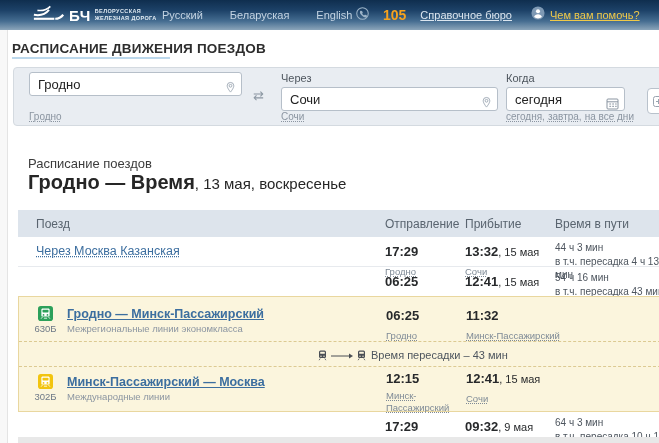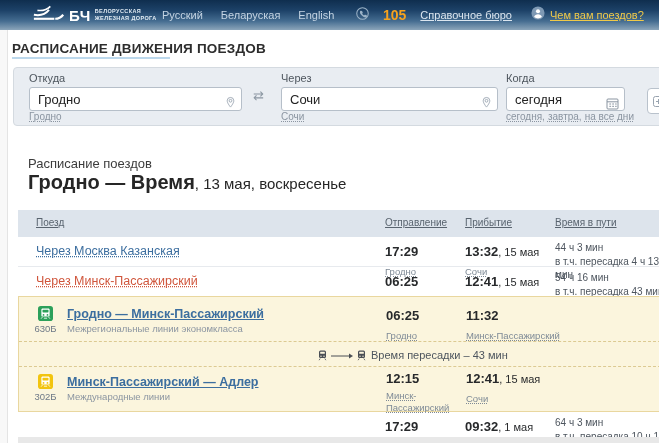--- a/index.html
+++ b/index.html
@@ -7,21 +7,21 @@
   body{font-family:"Liberation Sans",sans-serif;background:#fff;position:relative;overflow:hidden;}
   a{cursor:pointer}
   #app{position:absolute;inset:0;}
 
   
   .hdr{position:absolute;left:0;top:0;width:659px;height:30px;
        background:linear-gradient(180deg,#0f2e4e 0%,#1d4268 35%,#446c90 70%,#8ba5ba 100%);}
   .logo{position:absolute;left:33px;top:3px;display:flex;align-items:center;gap:4px;}
   .logo-abbr{font-size:15px;font-weight:bold;color:#fff;letter-spacing:.5px;}
   .logo-text{display:flex;flex-direction:column;font-size:5.5px;font-weight:bold;color:#e2ecf4;letter-spacing:.4px;line-height:1.3;}
-  .langs{position:absolute;left:162px;top:9px;display:flex;gap:18px;}
+  .langs{position:absolute;left:162px;top:9px;display:flex;gap:27px;}
   .langs a{font-size:11px;color:#c4d4e3;text-decoration:none;}
   .phone{position:absolute;left:356px;top:6px;display:flex;align-items:center;gap:14px;}
   .phone b{font-size:14px;color:#f6a21d;}
   .phone a{font-size:11px;color:#dce6ef;text-decoration:underline;}
   .help{position:absolute;left:531px;top:6px;display:flex;align-items:center;gap:5px;}
   .help a{font-size:11px;color:#f0c948;text-decoration:underline;}
 
   
   .page-title{position:absolute;left:12px;top:41px;font-size:13.5px;font-weight:bold;color:#2d2d2d;letter-spacing:.2px;}
   .title-rule{position:absolute;left:12px;top:57px;width:158px;height:2px;background:#bcd8ec;}
@@ -44,21 +44,21 @@
             display:flex;align-items:center;padding-left:5px;}
 
   
   .res-sub{position:absolute;left:28px;top:156px;font-size:13px;color:#3c3c3c;}
   .res-route{position:absolute;left:28px;top:171px;font-size:20px;font-weight:bold;color:#262626;}
   .res-route .date{font-size:15px;font-weight:normal;}
 
   
   .tbl{position:absolute;left:18px;top:210px;width:654px;height:233px;}
   .thead{position:absolute;left:0;right:0;top:0;height:27px;background:#dde4ec;}
-  .th{position:absolute;top:7px;font-size:10px;color:#59646f;text-decoration:underline;}
+  .th{position:absolute;top:7px;font-size:12px;color:#59646f;}
   .row{position:absolute;left:0;right:0;}
   .r1{top:27px;height:30px;border-bottom:1px solid #e7eaee;}
   .r2{top:57px;height:29px;}
   .r5{top:202px;height:25px;}
   .graybar{top:227px;height:6px;background:#e8e8e8;}
   .via-link{position:absolute;left:18px;top:7px;font-size:12.5px;
             text-decoration:underline;text-decoration-style:dotted;}
   .blue{color:#3c6e9f;} .red{color:#d0563c;}
   .cell{position:absolute;top:4px;line-height:1.2;}
   .c-dep{left:367px;} .c-arr{left:447px;} .c-dur{left:537px;}
@@ -128,33 +128,32 @@
       <a>Справочное бюро</a>
     </div>
     <div class="help">
       <span>
         <svg width="14" height="14" viewBox="0 0 16 16">
           <circle cx="8" cy="8" r="7.5" fill="#7e99b4"></circle>
           <circle cx="8" cy="6" r="2.3" fill="#fff"></circle>
           <path d="M3.5 12.5c.8-2 2.5-3 4.5-3s3.7 1 4.5 3a7.5 7.5 0 0 1-9 0z" fill="#fff"></path>
         </svg>
       </span>
-      <a>Чем вам поездов?</a>
+      <a>Чем вам помочь?</a>
     </div>
   </div>
 
   <div class="edge-bg"></div>
   <div class="edge"></div>
 
   <h1 class="page-title">РАСПИСАНИЕ ДВИЖЕНИЯ ПОЕЗДОВ</h1>
   <div class="title-rule"></div>
 
   <div class="search-box">
     <div class="fld" style="left:15px;top:4px;width:213px;">
-      <label>Откуда</label>
       <span class="inp-wrap">
         <input value="Гродно" style="">
         <span class="inp-ic">
           <svg width="11" height="13" viewBox="0 0 12 13">
             <path d="M6 1a3.6 3.6 0 0 1 3.6 3.6C9.6 7.2 6 11.5 6 11.5S2.4 7.2 2.4 4.6A3.6 3.6 0 0 1 6 1zm0 2.1a1.5 1.5 0 1 0 0 3 1.5 1.5 0 0 0 0-3z" fill="none" stroke="#9aa5b1" stroke-width="1"></path>
           </svg>
         </span>
       </span>
     </div>
     <div class="hint" style="left:15px;top:43px;">
@@ -224,21 +223,20 @@
         <span class="time">13:32</span><span class="date2">, 15 мая</span><br>
         <a class="st">Сочи</a>
       </div>
       <div class="cell c-dur">
         <div class="durline">44 ч 3 мин</div>
         <div class="durline">в т.ч. пересадка 4 ч 13 мин</div>
       </div>
     </div>
 
     <div class="row r2">
-      <a class="via-link red">Через Минск-Пассажирский</a>
       <div class="cell c-dep">
         <span class="time">06:25</span><br>
         <a class="st">Гродно</a>
       </div>
       <div class="cell c-arr">
         <span class="time">12:41</span><span class="date2">, 15 мая</span><br>
         <a class="st">Сочи</a>
       </div>
       <div class="cell c-dur">
         <div class="durline">54 ч 16 мин</div>
@@ -301,40 +299,40 @@
           <svg width="15" height="15" viewBox="0 0 16 16">
             <rect width="16" height="16" rx="3" fill="#f2c40f"></rect>
             <path d="M5 2.6h6c.9 0 1.4.6 1.4 1.4v6c0 .8-.6 1.3-1.3 1.3H4.9c-.7 0-1.3-.5-1.3-1.3V4c0-.8.5-1.4 1.4-1.4z" fill="#fff"></path>
             <rect x="4.8" y="4.1" width="6.4" height="2.7" rx="0.6" fill="#f2c40f"></rect>
             <circle cx="5.9" cy="9.5" r="0.95" fill="#f2c40f"></circle>
             <circle cx="10.1" cy="9.5" r="0.95" fill="#f2c40f"></circle>
             <path d="M4.7 11.8l-1.4 1.7M11.3 11.8l1.4 1.7M6.3 13h3.4" stroke="#fff" stroke-width="0.9"></path>
           </svg>
         </span>
         <span class="trainnum">302Б</span>
-        <a class="seg-title">Минск-Пассажирский — Адлер</a>
+        <a class="seg-title">Минск-Пассажирский — Москва</a>
         <span class="seg-cat">Международные линии</span>
         <div class="cell c-dep">
           <span class="time">12:15</span><br>
           <a class="st narrow">Минск-Пассажирский</a>
         </div>
         <div class="cell c-arr">
           <span class="time">12:41</span><span class="date2">, 15 мая</span><br>
           <a class="st">Сочи</a>
         </div>
       </div>
     </div>
 
     <div class="row r5">
       <div class="cell c-dep">
         <span class="time">17:29</span><br>
         <a class="st">Гродно</a>
       </div>
       <div class="cell c-arr">
-        <span class="time">09:32</span><span class="date2">, 1 мая</span><br>
+        <span class="time">09:32</span><span class="date2">, 9 мая</span><br>
         <a class="st">Сочи</a>
       </div>
       <div class="cell c-dur">
         <div class="durline">64 ч 3 мин</div>
         <div class="durline">в т.ч. пересадка 10 ч 13 мин</div>
       </div>
     </div>
 
     <div class="row graybar"></div>
   </div>

